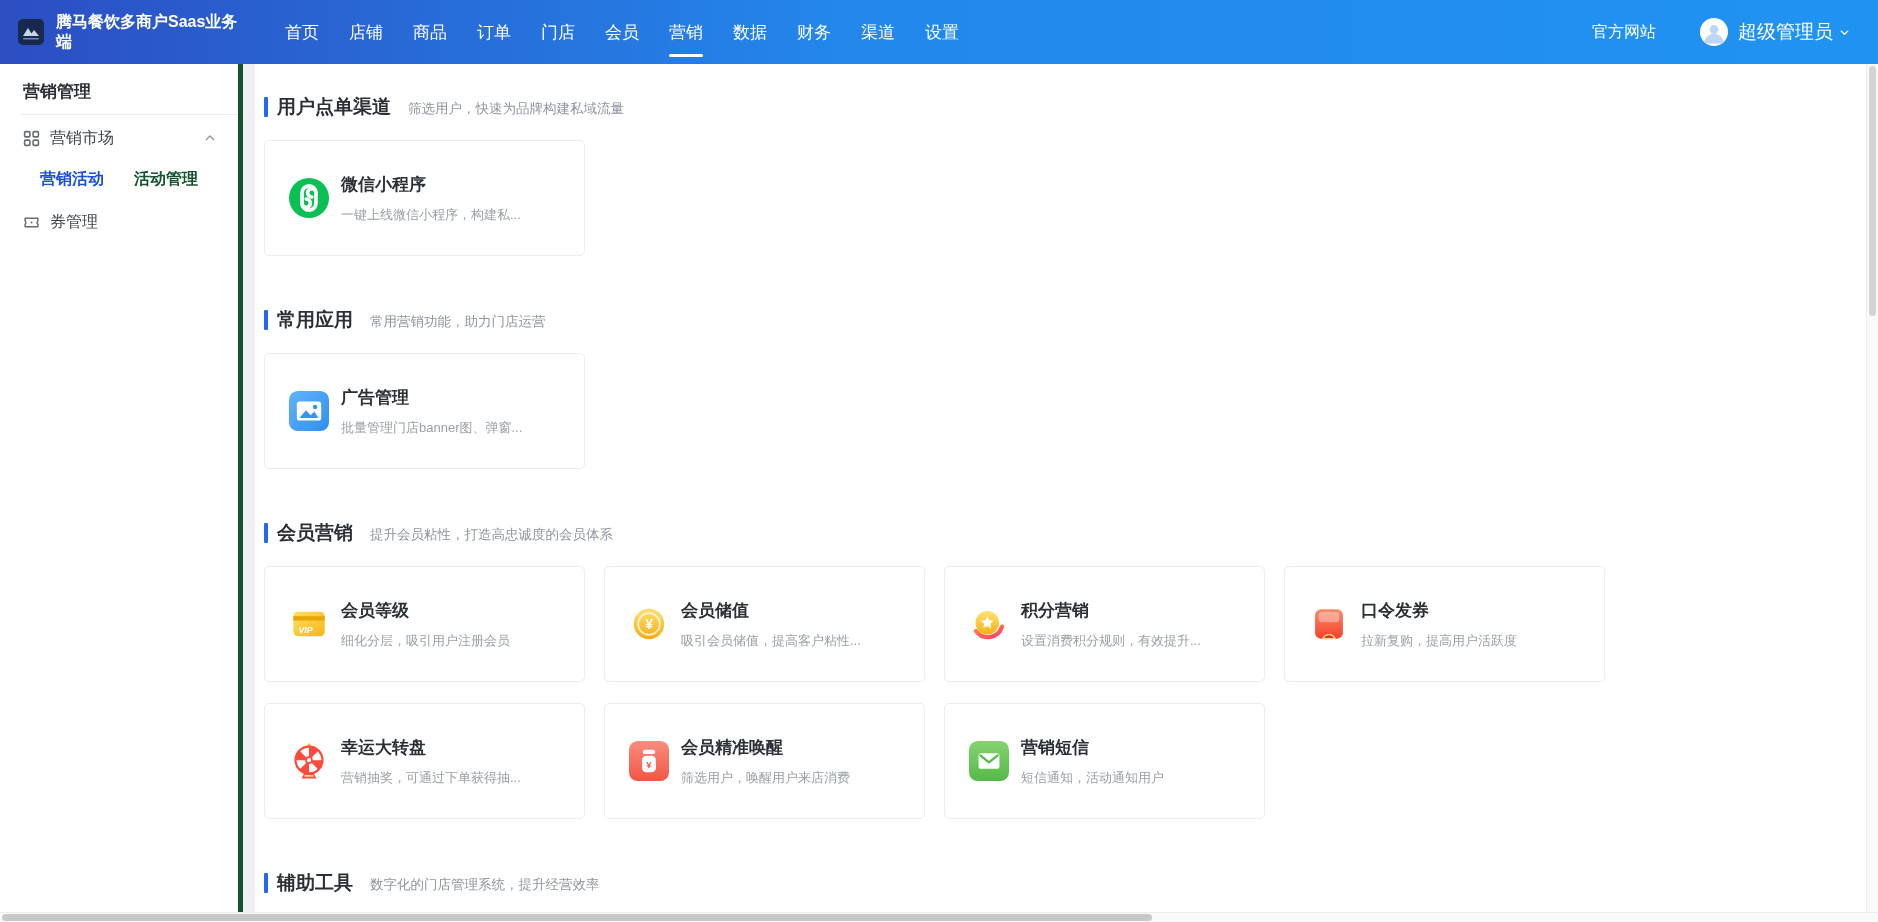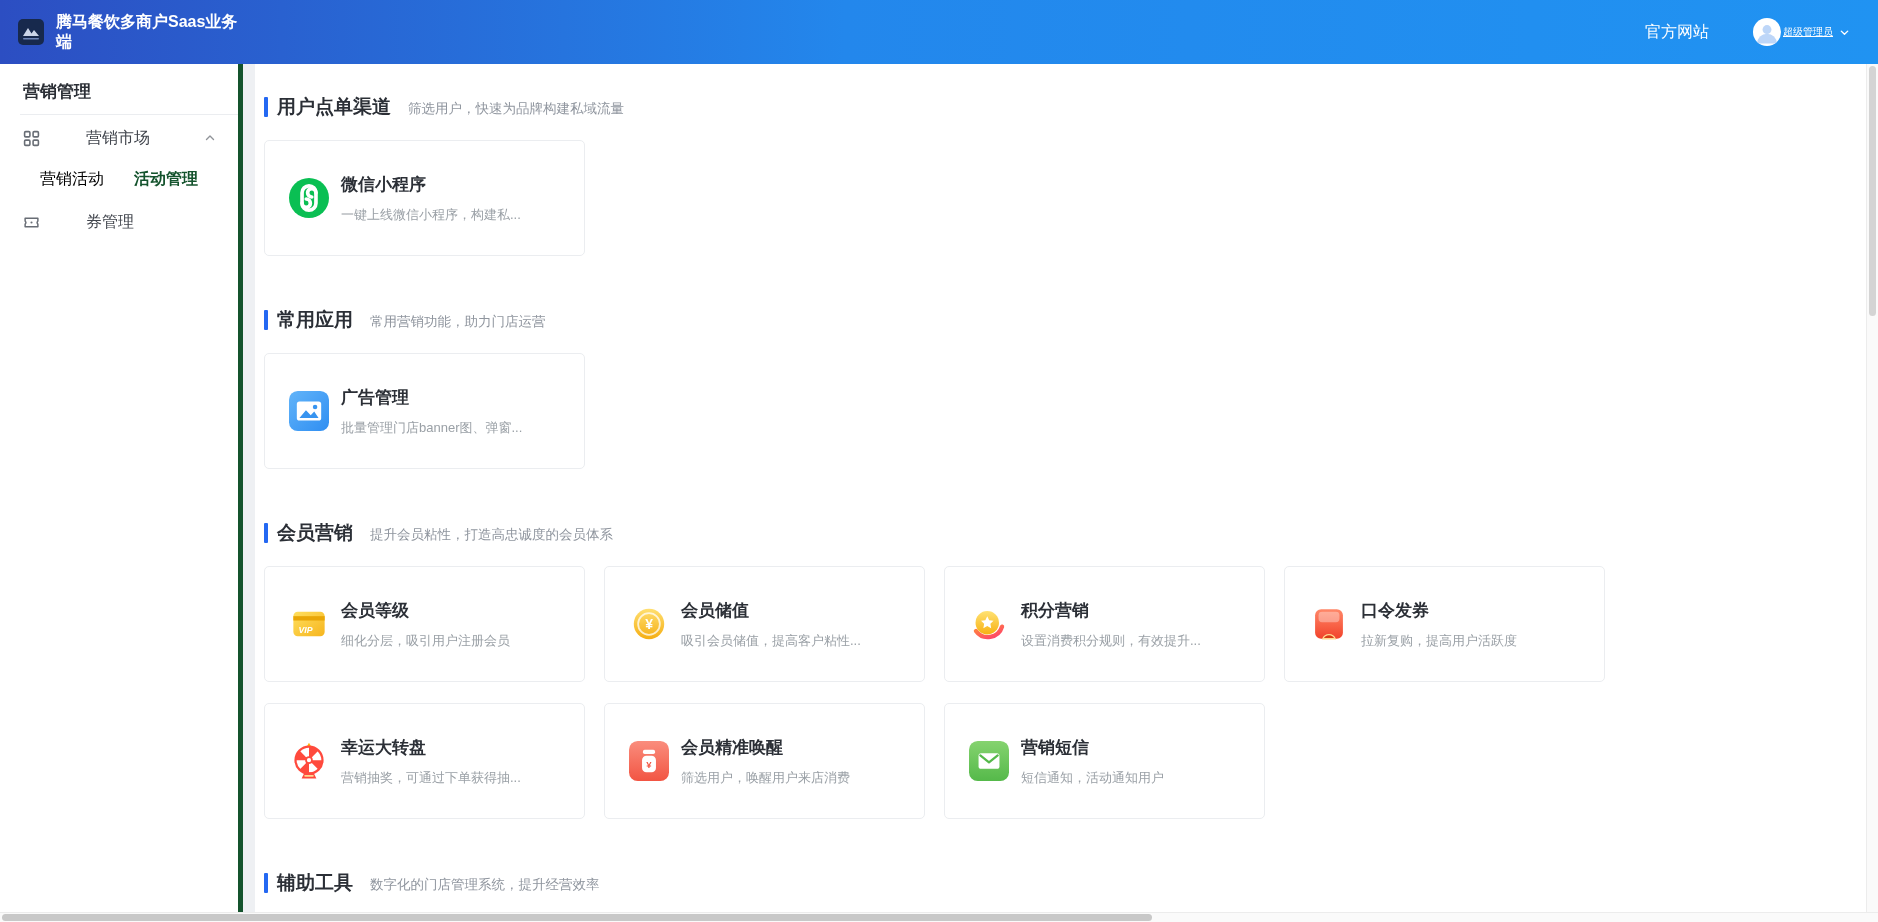--- a/index.html
+++ b/index.html
@@ -12,34 +12,34 @@
   .brand { display:flex; align-items:center; margin-left:18px; width:224px; flex:none; }
   .brand-logo { width:26px; height:26px; flex:none; display:flex; }
   .brand-title { margin-left:12px; width:186px; color:#fff; font-size:16px; font-weight:bold; line-height:20px; }
   .nav { display:flex; margin-left:28px; height:100%; align-items:stretch; }
   .nav-item { position:relative; padding:0 15px; color:#fff; font-size:17px; display:flex; align-items:center; cursor:pointer; white-space:nowrap; }
   .nav-item.active::after { content:""; position:absolute; left:15px; right:15px; bottom:7px; height:3px; background:#fff; border-radius:2px; }
   .header-right { margin-left:auto; display:flex; align-items:center; padding-right:28px; }
   .official { color:#fff; font-size:16px; cursor:pointer; }
   .user { display:flex; align-items:center; margin-left:44px; cursor:pointer; }
   .avatar { width:28px; height:28px; flex:none; display:flex; }
-  .user-name { color:#fff; font-size:10px; margin-left:2px;text-decoration:underline; }
+  .user-name { color:#fff; font-size:19px; margin-left:10px; }
   .user-chev { margin-left:6px; display:flex; }
 
   
   .sidebar { position:absolute; top:64px; left:0; width:243px; bottom:10px; background:#fff; border-right:5px solid #14532d; }
   .side-title { margin:16px 0 0 23px; font-size:17px; font-weight:bold; color:#2b2f36; line-height:24px; }
   .side-divider { margin:10px 0 0 20px; border-top:1px solid #ebedf0; }
   .menu-row { display:flex; align-items:center; height:42px; padding:0 22px 0 23px; margin-top:2px;
-              color:#41454d; font-size:16px; cursor:pointer;gap:36px; }
+              color:#41454d; font-size:16px; cursor:pointer; }
   .menu-row .mi { display:flex; margin-right:10px; }
   .menu-row .chev { margin-left:auto; display:flex; }
   .submenu { display:flex; align-items:center; gap:30px; height:40px; padding-left:40px; }
   .submenu .sub { font-size:16px; color:#14532d; cursor:pointer;font-weight:bold; }
-  .submenu .sub.active { color:#000000; font-weight:normal; }
+  .submenu .sub.active { color:#1d4ed8; font-weight:bold; }
 
   
   .panel { position:absolute; top:64px; left:255px; right:12px; bottom:10px; background:#fff;
            padding:31px 0 0 9px; overflow:hidden; }
   .sec-head { display:flex; align-items:center; height:24px; margin-bottom:21px; }
   .sec-bar { width:4px; height:20px; background:#2468f2; border-radius:1px; margin-right:9px; flex:none; }
   .sec-title { font-size:19px; font-weight:bold; color:#2b2f36; white-space:nowrap; }
   .sec-sub { font-size:13.5px; color:#8f959e; margin-left:17px; padding-top:3px; white-space:nowrap; }
   .grid { display:grid; grid-template-columns:repeat(4,321px); gap:21px 19px; margin-bottom:52px; }
   .card { height:116px; background:#fff; border:1px solid #ebedf0; border-radius:5px;
@@ -62,20 +62,33 @@
   <div class="brand">
     <span class="brand-logo">
       <svg viewBox="0 0 26 26">
           <rect width="26" height="26" rx="5" fill="#17294d"></rect>
           <path d="M5 17l5-8 3.5 5.5L16 11l5 6z" fill="#dfe8fa" opacity="0.9"></path>
           <rect x="5" y="19" width="16" height="1.6" rx="0.8" fill="#6f86b8"></rect>
         </svg>
     </span>
     <div class="brand-title">腾马餐饮多商户Saas业务端</div>
   </div>
+  <div class="nav">
+      <div class="nav-item">首页</div>
+      <div class="nav-item">店铺</div>
+      <div class="nav-item">商品</div>
+      <div class="nav-item">订单</div>
+      <div class="nav-item">门店</div>
+      <div class="nav-item">会员</div>
+      <div class="nav-item active">营销</div>
+      <div class="nav-item">数据</div>
+      <div class="nav-item">财务</div>
+      <div class="nav-item">渠道</div>
+      <div class="nav-item">设置</div>
+    </div>
   <div class="header-right">
     <span class="official">官方网站</span>
     <div class="user">
       <span class="avatar">
         <svg viewBox="0 0 34 34">
             <defs>
               <clipPath id="avc">
                 <circle cx="17" cy="17" r="17"></circle>
               </clipPath>
             </defs>

